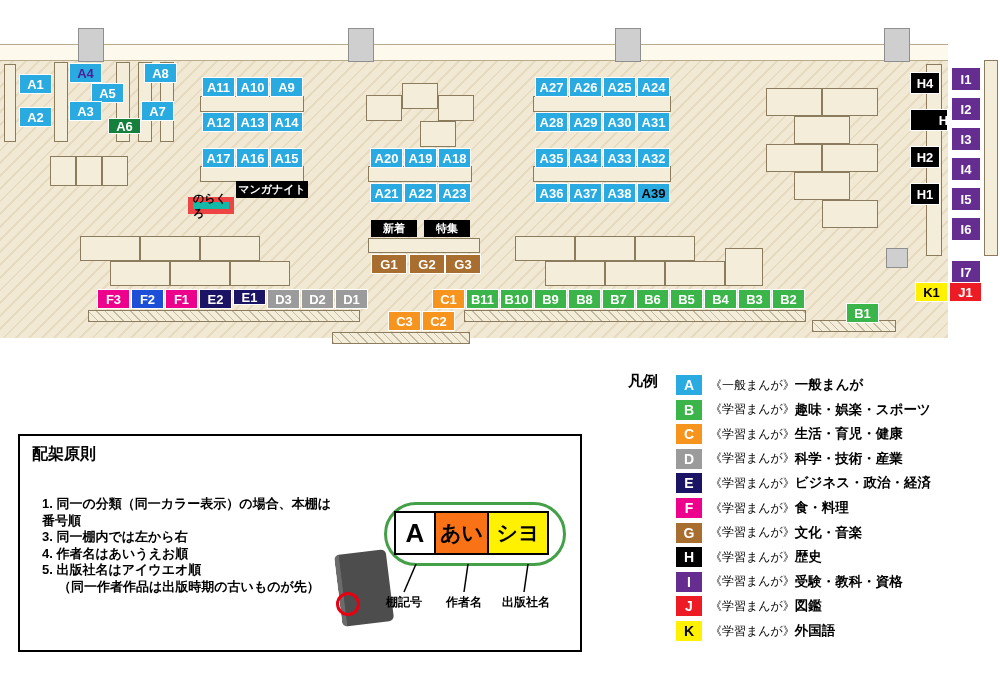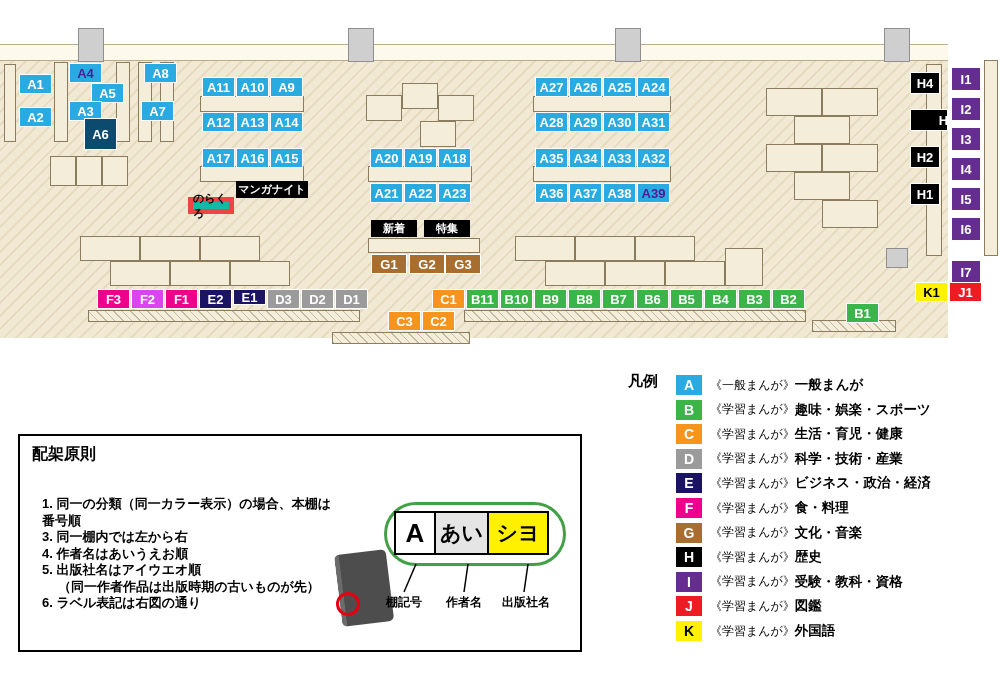--- a/index.html
+++ b/index.html
@@ -111,21 +111,21 @@
       <div class="pillar" style="left: 615px; top: 28px; width: 26px; height: 34px;"></div>
       <div class="pillar" style="left: 884px; top: 28px; width: 26px; height: 34px;"></div>
       <div class="pillar" style="left: 886px; top: 248px; width: 22px; height: 20px;"></div>
       <div class="lbl" style="left: 19px; top: 74px; width: 33px; height: 20px; background: rgb(41, 171, 226); color: rgb(255, 255, 255);">A1</div>
       <div class="lbl" style="left: 19px; top: 107px; width: 33px; height: 20px; background: rgb(41, 171, 226); color: rgb(255, 255, 255);">A2</div>
       <div class="lbl" style="left: 69px; top: 63px; width: 33px; height: 20px; background: rgb(41, 171, 226); color: #4c1d95;">A4</div>
       <div class="lbl" style="left: 144px; top: 63px; width: 33px; height: 20px; background: rgb(41, 171, 226); color: rgb(255, 255, 255);">A8</div>
       <div class="lbl" style="left: 91px; top: 83px; width: 33px; height: 20px; background: rgb(41, 171, 226); color: rgb(255, 255, 255);">A5</div>
       <div class="lbl" style="left: 69px; top: 101px; width: 33px; height: 20px; background: rgb(41, 171, 226); color: rgb(255, 255, 255);">A3</div>
       <div class="lbl" style="left: 141px; top: 101px; width: 33px; height: 20px; background: rgb(41, 171, 226); color: rgb(255, 255, 255);">A7</div>
-      <div class="lbl" style="left: 84px; top: 118px; width: 33px; height: 32px; background: #0c4a6e; color: rgb(255, 255, 255);">A6</div>
+      <div class="lbl" style="left: 108px; top: 118px; width: 33px; height: 16px; background: #15803d; color: rgb(255, 255, 255);">A6</div>
       <div class="lbl" style="left: 202px; top: 77px; width: 33px; height: 20px; background: rgb(41, 171, 226); color: rgb(255, 255, 255);">A11</div>
       <div class="lbl" style="left: 236px; top: 77px; width: 33px; height: 20px; background: rgb(41, 171, 226); color: rgb(255, 255, 255);">A10</div>
       <div class="lbl" style="left: 270px; top: 77px; width: 33px; height: 20px; background: rgb(41, 171, 226); color: rgb(255, 255, 255);">A9</div>
       <div class="lbl" style="left: 202px; top: 112px; width: 33px; height: 20px; background: rgb(41, 171, 226); color: rgb(255, 255, 255);">A12</div>
       <div class="lbl" style="left: 236px; top: 112px; width: 33px; height: 20px; background: rgb(41, 171, 226); color: rgb(255, 255, 255);">A13</div>
       <div class="lbl" style="left: 270px; top: 112px; width: 33px; height: 20px; background: rgb(41, 171, 226); color: rgb(255, 255, 255);">A14</div>
       <div class="lbl" style="left: 202px; top: 148px; width: 33px; height: 20px; background: rgb(41, 171, 226); color: rgb(255, 255, 255);">A17</div>
       <div class="lbl" style="left: 236px; top: 148px; width: 33px; height: 20px; background: rgb(41, 171, 226); color: rgb(255, 255, 255);">A16</div>
       <div class="lbl" style="left: 270px; top: 148px; width: 33px; height: 20px; background: rgb(41, 171, 226); color: rgb(255, 255, 255);">A15</div>
       <div class="lbl" style="left: 370px; top: 148px; width: 33px; height: 20px; background: rgb(41, 171, 226); color: rgb(255, 255, 255);">A20</div>
@@ -142,37 +142,37 @@
       <div class="lbl" style="left: 569px; top: 112px; width: 33px; height: 20px; background: rgb(41, 171, 226); color: rgb(255, 255, 255);">A29</div>
       <div class="lbl" style="left: 603px; top: 112px; width: 33px; height: 20px; background: rgb(41, 171, 226); color: rgb(255, 255, 255);">A30</div>
       <div class="lbl" style="left: 637px; top: 112px; width: 33px; height: 20px; background: rgb(41, 171, 226); color: rgb(255, 255, 255);">A31</div>
       <div class="lbl" style="left: 535px; top: 148px; width: 33px; height: 20px; background: rgb(41, 171, 226); color: rgb(255, 255, 255);">A35</div>
       <div class="lbl" style="left: 569px; top: 148px; width: 33px; height: 20px; background: rgb(41, 171, 226); color: rgb(255, 255, 255);">A34</div>
       <div class="lbl" style="left: 603px; top: 148px; width: 33px; height: 20px; background: rgb(41, 171, 226); color: rgb(255, 255, 255);">A33</div>
       <div class="lbl" style="left: 637px; top: 148px; width: 33px; height: 20px; background: rgb(41, 171, 226); color: rgb(255, 255, 255);">A32</div>
       <div class="lbl" style="left: 535px; top: 183px; width: 33px; height: 20px; background: rgb(41, 171, 226); color: rgb(255, 255, 255);">A36</div>
       <div class="lbl" style="left: 569px; top: 183px; width: 33px; height: 20px; background: rgb(41, 171, 226); color: rgb(255, 255, 255);">A37</div>
       <div class="lbl" style="left: 603px; top: 183px; width: 33px; height: 20px; background: rgb(41, 171, 226); color: rgb(255, 255, 255);">A38</div>
-      <div class="lbl" style="left: 637px; top: 183px; width: 33px; height: 20px; background: rgb(41, 171, 226); color: #4c1d95;">A39</div>
+      <div class="lbl" style="left: 637px; top: 183px; width: 33px; height: 20px; background: rgb(41, 171, 226); color: #000000;">A39</div>
       <div class="lbl" style="left: 910px; top: 72px; width: 30px; height: 22px; background: rgb(0, 0, 0); color: rgb(255, 255, 255);">H4</div>
       <div class="lbl" style="left: 910px; top: 109px; width: 30px; height: 22px; background: rgb(0, 0, 0); color: rgb(255, 255, 255); padding-left: 36px;">H3</div>
       <div class="lbl" style="left: 910px; top: 146px; width: 30px; height: 22px; background: rgb(0, 0, 0); color: rgb(255, 255, 255);">H2</div>
       <div class="lbl" style="left: 910px; top: 183px; width: 30px; height: 22px; background: rgb(0, 0, 0); color: rgb(255, 255, 255);">H1</div>
       <div class="lbl" style="left: 951px; top: 67px; width: 30px; height: 24px; background: rgb(102, 45, 145); color: rgb(255, 255, 255);">I1</div>
       <div class="lbl" style="left: 951px; top: 97px; width: 30px; height: 24px; background: rgb(102, 45, 145); color: rgb(255, 255, 255);">I2</div>
       <div class="lbl" style="left: 951px; top: 127px; width: 30px; height: 24px; background: rgb(102, 45, 145); color: rgb(255, 255, 255);">I3</div>
       <div class="lbl" style="left: 951px; top: 157px; width: 30px; height: 24px; background: rgb(102, 45, 145); color: rgb(255, 255, 255);">I4</div>
       <div class="lbl" style="left: 951px; top: 187px; width: 30px; height: 24px; background: rgb(102, 45, 145); color: rgb(255, 255, 255);">I5</div>
       <div class="lbl" style="left: 951px; top: 217px; width: 30px; height: 24px; background: rgb(102, 45, 145); color: rgb(255, 255, 255);">I6</div>
       <div class="lbl" style="left: 951px; top: 260px; width: 30px; height: 24px; background: rgb(102, 45, 145); color: rgb(255, 255, 255);">I7</div>
       <div class="lbl" style="left: 371px; top: 254px; width: 36px; height: 20px; background: rgb(168, 110, 47); color: rgb(255, 255, 255);">G1</div>
       <div class="lbl" style="left: 409px; top: 254px; width: 36px; height: 20px; background: rgb(168, 110, 47); color: rgb(255, 255, 255);">G2</div>
       <div class="lbl" style="left: 445px; top: 254px; width: 36px; height: 20px; background: rgb(168, 110, 47); color: rgb(255, 255, 255);">G3</div>
       <div class="lbl" style="left: 97px; top: 289px; width: 33px; height: 20px; background: rgb(236, 0, 140); color: rgb(255, 255, 255);">F3</div>
-      <div class="lbl" style="left: 131px; top: 289px; width: 33px; height: 20px; background: #d946ef; color: rgb(255, 255, 255);">F2</div>
+      <div class="lbl" style="left: 131px; top: 289px; width: 33px; height: 20px; background: #1d4ed8; color: rgb(255, 255, 255);">F2</div>
       <div class="lbl" style="left: 165px; top: 289px; width: 33px; height: 20px; background: rgb(236, 0, 140); color: rgb(255, 255, 255);">F1</div>
       <div class="lbl" style="left: 199px; top: 289px; width: 33px; height: 20px; background: rgb(27, 20, 100); color: rgb(255, 255, 255);">E2</div>
       <div class="lbl" style="left: 233px; top: 289px; width: 33px; height: 16px; background: rgb(27, 20, 100); color: rgb(255, 255, 255);">E1</div>
       <div class="lbl" style="left: 267px; top: 289px; width: 33px; height: 20px; background: rgb(155, 155, 155); color: rgb(255, 255, 255);">D3</div>
       <div class="lbl" style="left: 301px; top: 289px; width: 33px; height: 20px; background: rgb(155, 155, 155); color: rgb(255, 255, 255);">D2</div>
       <div class="lbl" style="left: 335px; top: 289px; width: 33px; height: 20px; background: rgb(155, 155, 155); color: rgb(255, 255, 255);">D1</div>
       <div class="lbl" style="left: 432px; top: 289px; width: 33px; height: 20px; background: rgb(247, 148, 29); color: rgb(255, 255, 255);">C1</div>
       <div class="lbl" style="left: 388px; top: 311px; width: 33px; height: 20px; background: rgb(247, 148, 29); color: rgb(255, 255, 255);">C3</div>
       <div class="lbl" style="left: 422px; top: 311px; width: 33px; height: 20px; background: rgb(247, 148, 29); color: rgb(255, 255, 255);">C2</div>
       <div class="lbl" style="left: 466px; top: 289px; width: 33px; height: 20px; background: rgb(59, 181, 74); color: rgb(255, 255, 255);">B11</div>
@@ -195,34 +195,33 @@
     </div>
 
   <div class="principles">
     <div class="p-title">配架原則</div>
     <div class="p-items">
         <div class="p-item">1. 同一の分類（同一カラー表示）の場合、本棚は番号順</div>
         <div class="p-item">3. 同一棚内では左から右</div>
         <div class="p-item">4. 作者名はあいうえお順</div>
         <div class="p-item">5. 出版社名はアイウエオ順</div>
         <div class="p-item sub">（同一作者作品は出版時期の古いものが先）</div>
-        <div class="p-item">6. ラベル表記は右図の通り</div>
       </div>
     <div class="diagram">
       <div class="d-book"></div>
       <div class="d-circle"></div>
       <div class="d-outline"></div>
       <svg class="d-lines" width="260" height="158">
         <line x1="96" y1="72" x2="84" y2="100" stroke="#000" stroke-width="1.5"></line>
         <line x1="148" y1="72" x2="144" y2="100" stroke="#000" stroke-width="1.5"></line>
         <line x1="208" y1="72" x2="204" y2="100" stroke="#000" stroke-width="1.5"></line>
       </svg>
       <div class="d-boxes">
           <div class="d-box" style="background: rgb(255, 255, 255);">A</div>
-          <div class="d-box" style="background: #e5e5e5;">あい</div>
+          <div class="d-box" style="background: #f97316;">あい</div>
           <div class="d-box" style="background: rgb(255, 241, 0);">シヨ</div>
         </div>
       <div>
           <div class="d-cap" style="left: 66px;">棚記号</div>
           <div class="d-cap" style="left: 126px;">作者名</div>
           <div class="d-cap" style="left: 182px;">出版社名</div>
         </div>
     </div>
   </div>
 

